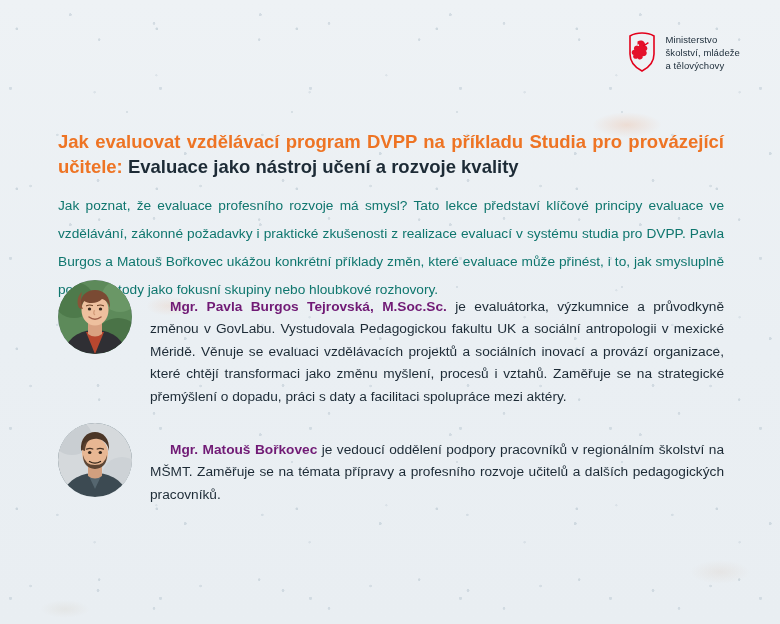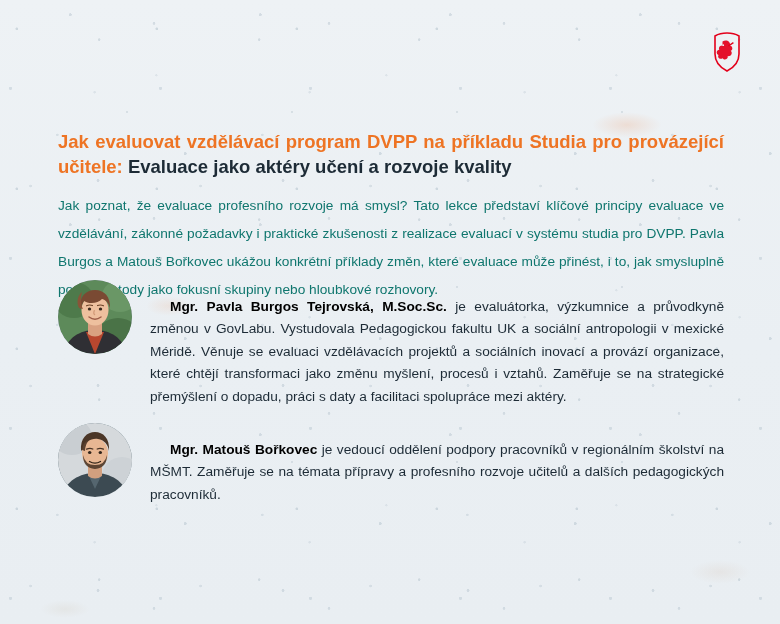--- a/index.html
+++ b/index.html
@@ -129,21 +129,21 @@
 
   .bio {
     font-size: 13.7px;
     line-height: 22.6px;
     color: #1d2b36;
     text-align: justify;
     text-align-last: left;
     padding-top: 2px;
   }
   .bio .name {
-    color: #000000;
+    color: #701a75;
     font-weight: bold;
     padding-left: 20px;
   }
   .bio .line2 { display: block; }
 </style>
 </head>
 <body>
 
 <div class="page"></div>
 <div class="smudge s1"></div>
@@ -155,23 +155,26 @@
 
   <div class="logo">
     <span class="logo-emblem">
       <svg viewBox="0 0 26 40" xmlns="http://www.w3.org/2000/svg" aria-hidden="true">
         <path d="M13 1 C20 1 25 4 25 4 L25 22 C25 31 19 36 13 39 C7 36 1 31 1 22 L1 4 C1 4 6 1 13 1 Z" fill="none" stroke="#e3001b" stroke-width="1.6"></path>
         <path d="M8.5 9.5 c2.2-1.6 5-1.3 6.6 0.4 c1.1 1.2 1.2 2.6 0.6 3.6 c1.4 0.2 2.4 1.1 2.6 2.4 c0.2 1.3-0.5 2.4-1.6 2.9 c1 0.9 1.3 2.2 0.8 3.4 c-0.6 1.4-2.2 2.2-3.8 1.9 c0.3 1.2-0.2 2.4-1.3 3 c-1.3 0.7-3 0.3-3.8-0.9 c-0.9 0.8-2.3 0.9-3.3 0.2 c-1.2-0.8-1.5-2.3-0.8-3.5 c-1.2-0.4-1.9-1.5-1.8-2.7 c0.1-1.3 1.2-2.3 2.6-2.4 c-0.6-1.1-0.4-2.5 0.6-3.5 c0.7-0.7 1.6-1 2.6-0.9 Z" fill="#e3001b" opacity="0.93"></path>
         <path d="M14 13.5 l5 -3.5 l0.8 1.2 l-5 3.4 Z" fill="#e3001b"></path>
         <circle cx="9.2" cy="13.2" r="0.9" fill="#edf1f4"></circle>
       </svg>
     </span>
+    <span class="logo-text">Ministerstvo
+školství, mládeže
+a tělovýchovy</span>
   </div>
 
-  <h1 class="headline"><span>Jak evaluovat vzdělávací program DVPP na příkladu Studia pro provázející učitele:</span><span class="sub"> Evaluace jako aktéry učení a rozvoje kvality</span></h1>
+  <h1 class="headline"><span>Jak evaluovat vzdělávací program DVPP na příkladu Studia pro provázející učitele:</span><span class="sub"> Evaluace jako nástroj učení a rozvoje kvality</span></h1>
 
   <p class="intro">Jak poznat, že evaluace profesního rozvoje má smysl? Tato lekce představí klíčové principy evaluace ve vzdělávání, zákonné požadavky i praktické zkušenosti z realizace evaluací v systému studia pro DVPP. Pavla Burgos a Matouš Bořkovec  ukážou konkrétní příklady změn, které evaluace může přinést, i to, jak smysluplně použít metody jako fokusní skupiny nebo hloubkové rozhovory.</p>
 
   <div class="speaker one">
     <div class="avatar">
       <svg viewBox="0 0 74 74" xmlns="http://www.w3.org/2000/svg" aria-hidden="true">
         <defs>
           <clipPath id="c1">
               <circle cx="37" cy="37" r="37"></circle>
             </clipPath>

